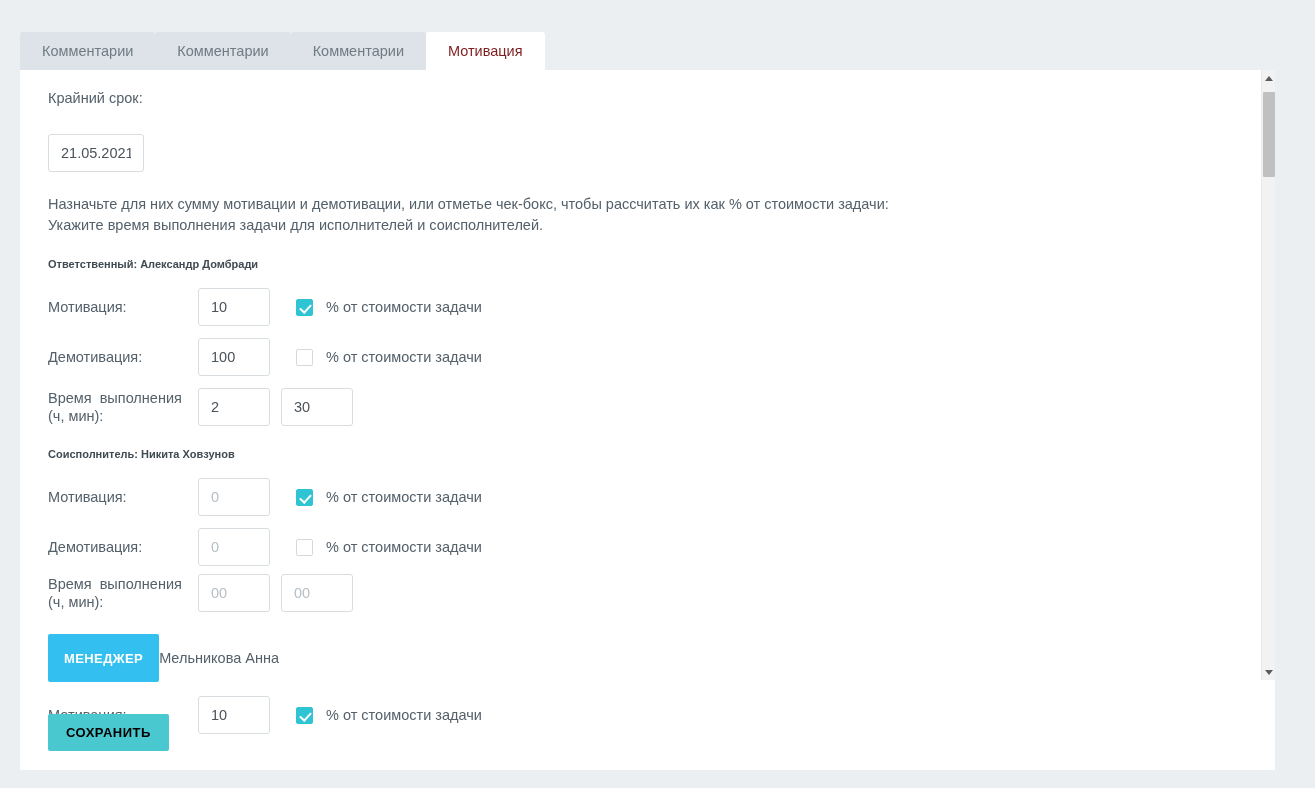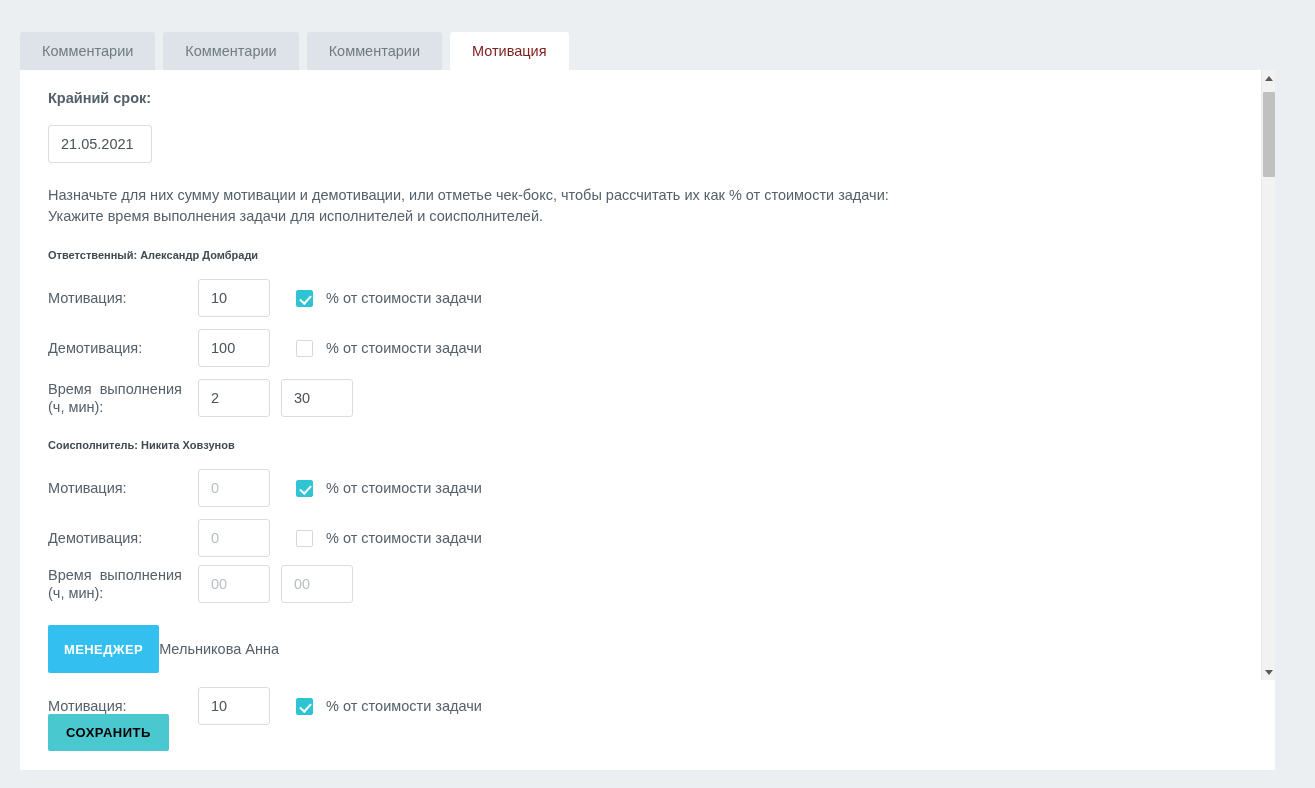--- a/index.html
+++ b/index.html
@@ -20,21 +20,21 @@
     background: #eceff1;
   }
 
   
   .tab-strip {
     position: absolute;
     left: 20px;
     top: 32px;
     display: flex;
     align-items: flex-end;
-    gap: 8px;
+    gap: 0;
     z-index: 3;
   }
   .tab {
     height: 38px;
     padding: 0 22px;
     display: flex;
     align-items: center;
     justify-content: center;
     background: #dde3e8;
     color: #707b84;
@@ -75,22 +75,21 @@
   .cb-label,
   .person-name {
     color: #54606a;
     font-size: 14.5px;
     line-height: 1.45;
   }
 
   .deadline-label {
     color: #54606a;
     font-size: 14.5px;
-    margin: 4px 0 7px 0;
-    font-weight: bold;
+    margin: 4px 0 16px 0;
   }
 
   .section-title {
     font-size: 11px;
     font-weight: bold;
     color: #3f4a52;
     margin: 0;
   }
 
   
@@ -99,21 +98,21 @@
     border-radius: 3px;
     background: #fff;
     height: 38px;
     padding: 0 12px;
     font-size: 14.5px;
     color: #4a525a;
     font-family: "Liberation Sans", sans-serif;
     outline: none;
   }
   .txt::placeholder { color: #b7bfc6; }
-  .txt.date { width: 104px; }
+  .txt.date { width: 96px; }
   .txt.num  { width: 72px; }
 
   
   .row {
     display: flex;
     align-items: center;
   }
   .lbl-col {
     width: 150px;
     flex: 0 0 150px;

